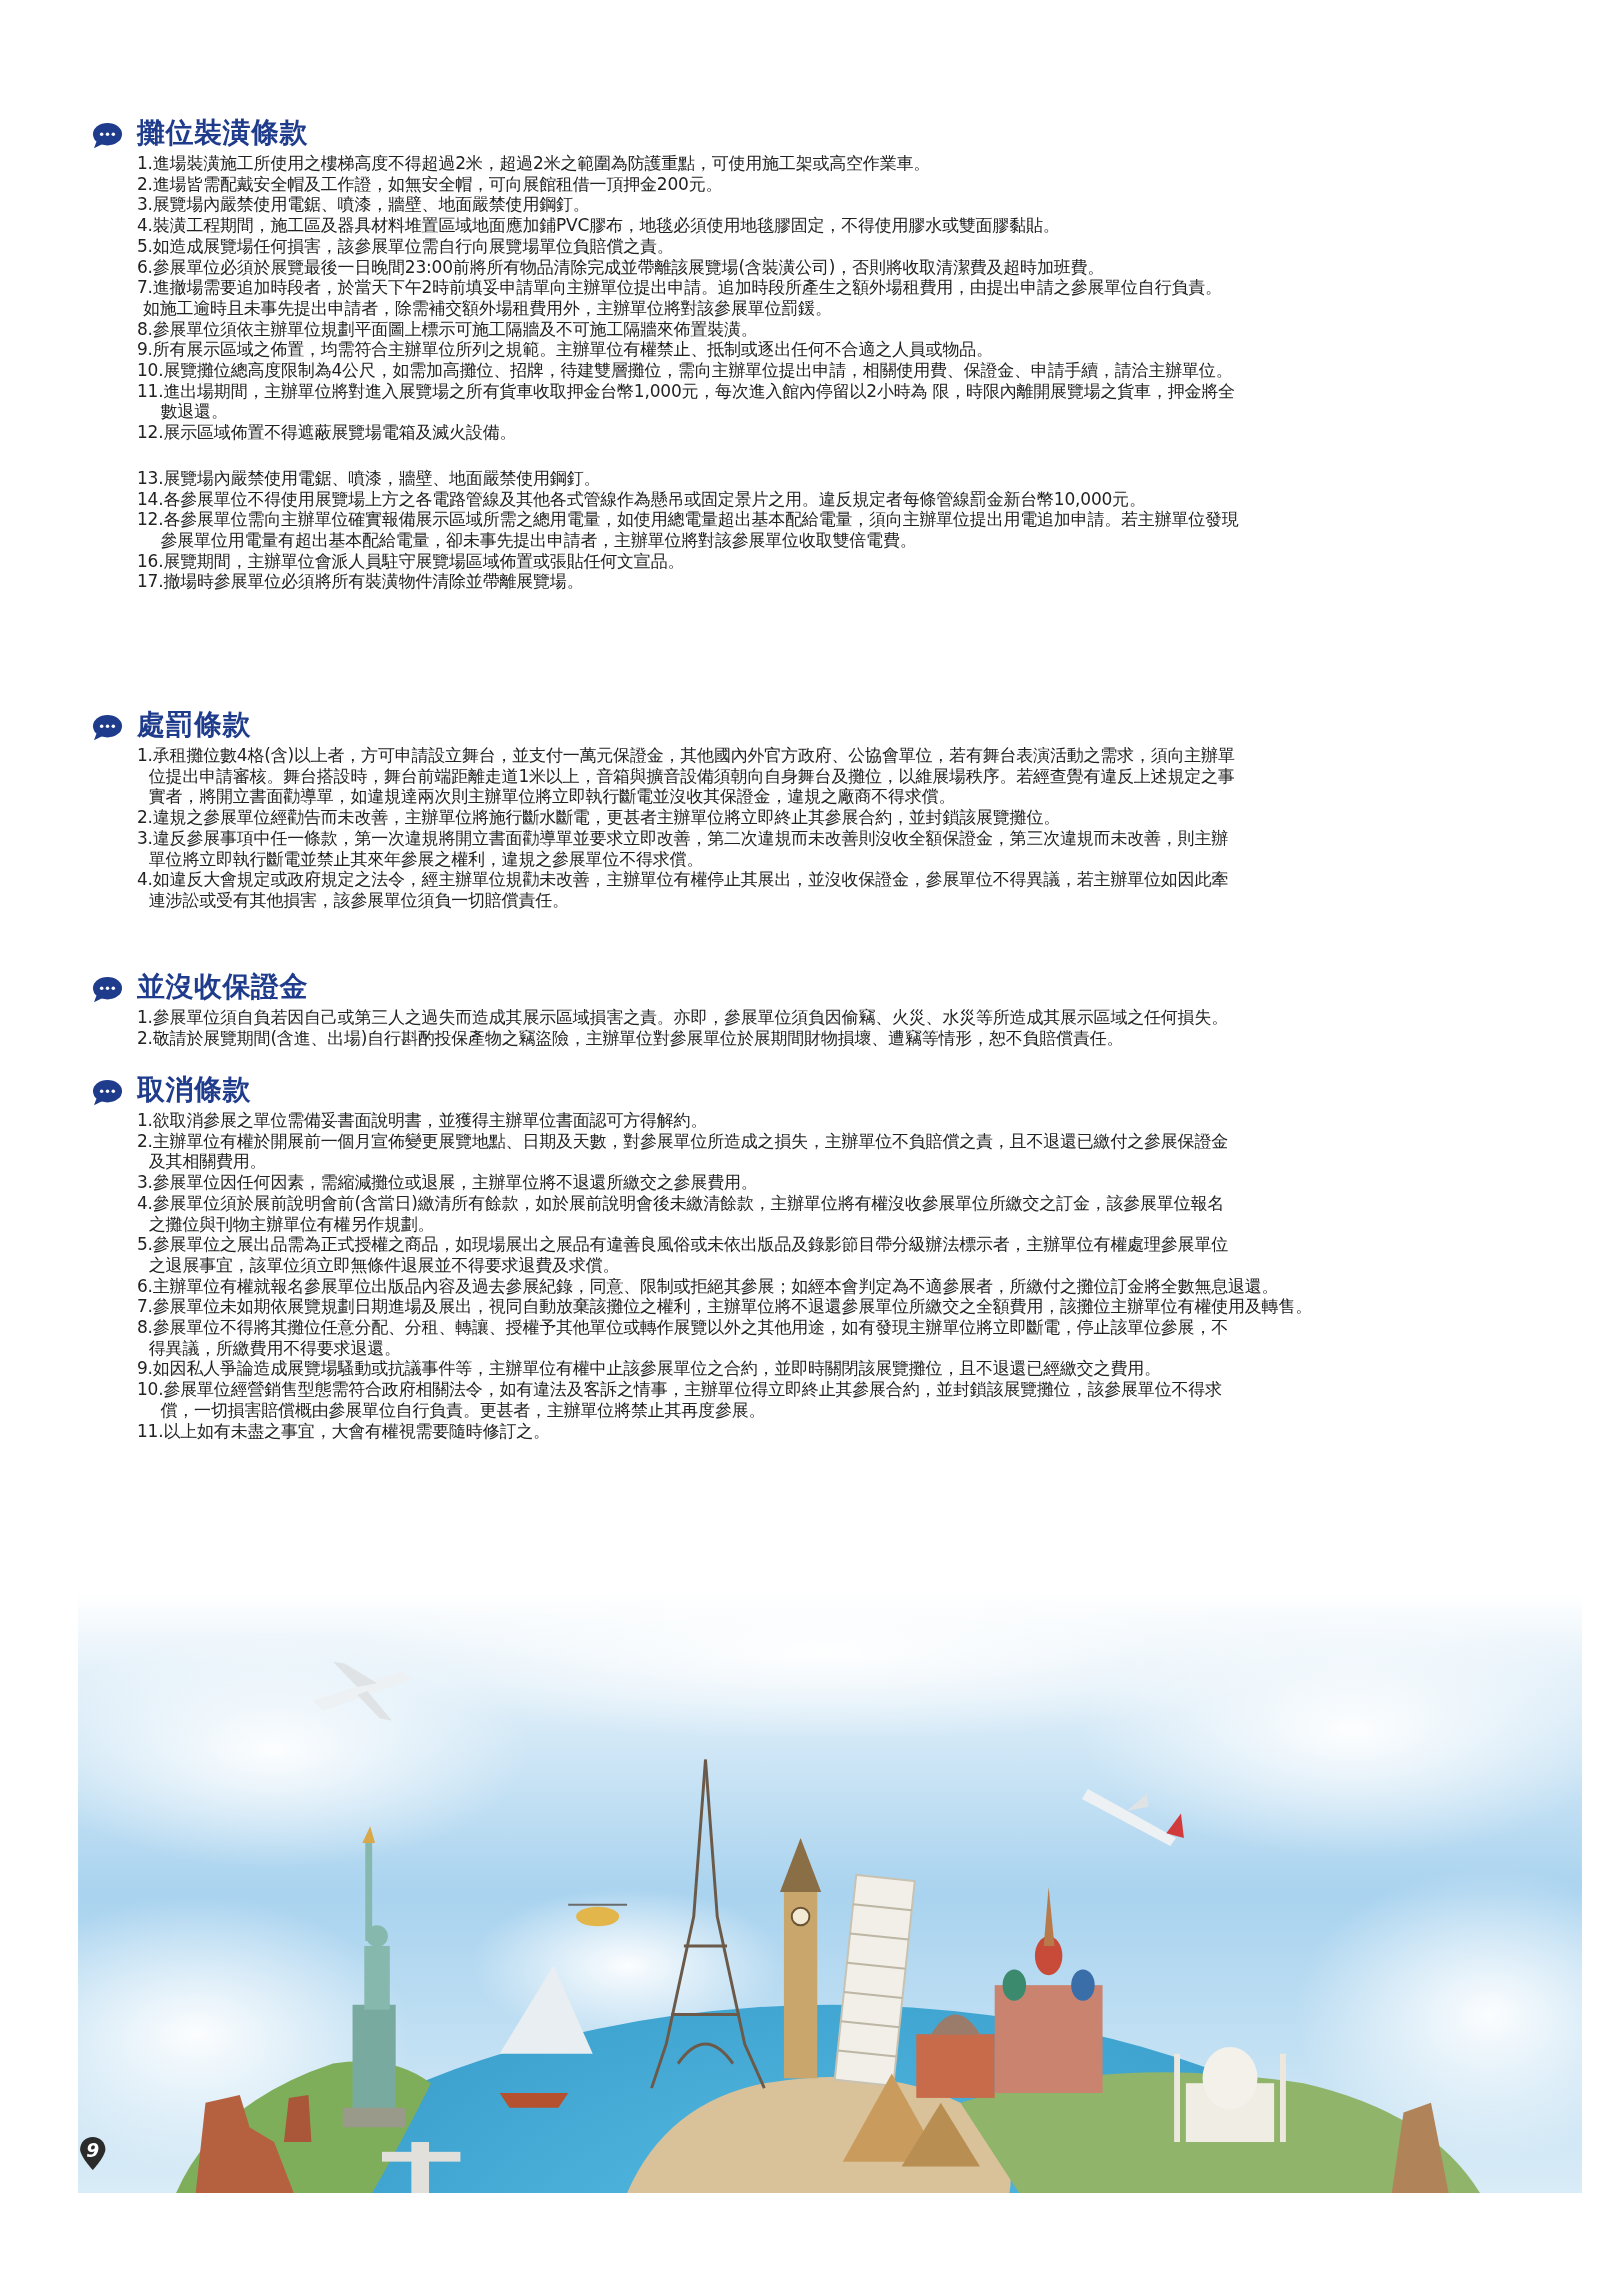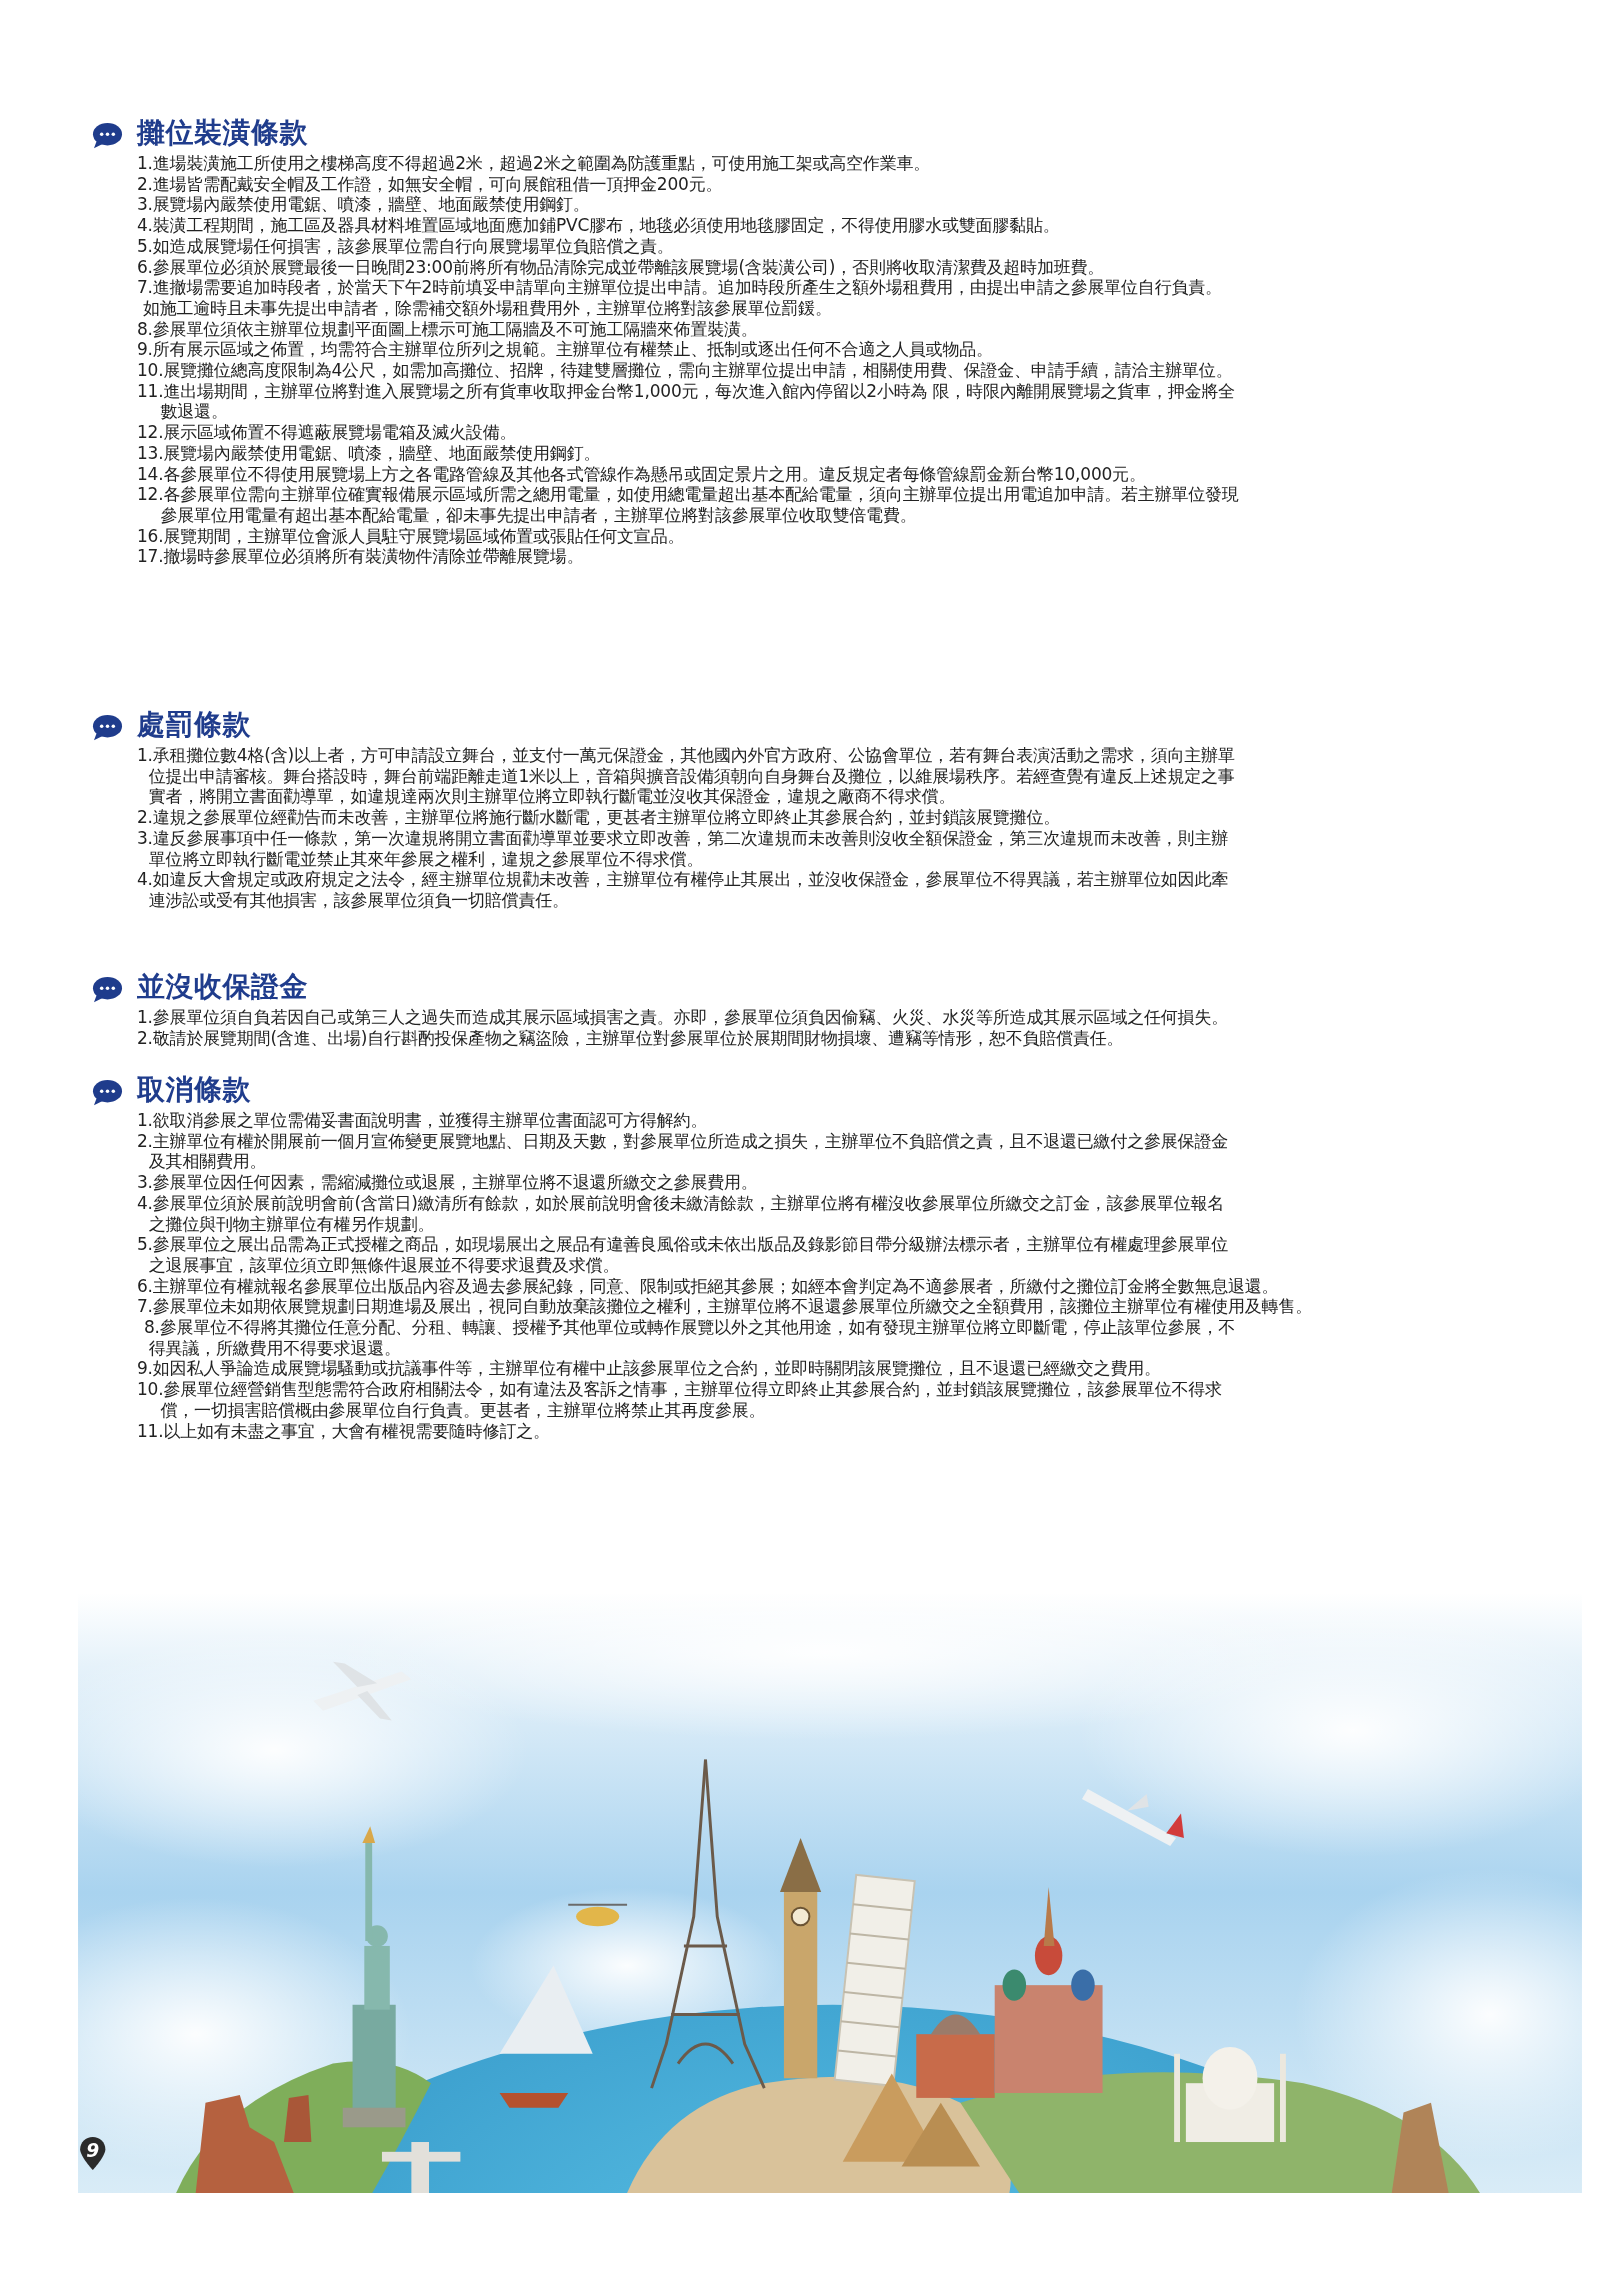--- a/index.html
+++ b/index.html
@@ -91,21 +91,21 @@
         <span style="display: block;">10.展覽攤位總高度限制為4公尺，如需加高攤位、招牌，待建雙層攤位，需向主辦單位提出申請，相關使用費、保證金、申請手續，請洽主辦單位。</span>
       </li>
       <li>
         <span style="display: block;">11.進出場期間，主辦單位將對進入展覽場之所有貨車收取押金台幣1,000元，每次進入館內停留以2小時為 限，時限內離開展覽場之貨車，押金將全</span>
         <span class="cont n2">數退還。</span>
       </li>
       <li>
         <span style="display: block;">12.展示區域佈置不得遮蔽展覽場電箱及滅火設備。</span>
       </li>
       <li>
-        <span style="display: block;">13.展覽場內嚴禁使用電鋸、噴漆，牆壁、地面嚴禁使用鋼釘。</span>
+        <span style="display: block; margin-top: 25px;">13.展覽場內嚴禁使用電鋸、噴漆，牆壁、地面嚴禁使用鋼釘。</span>
       </li>
       <li>
         <span style="display: block;">14.各參展單位不得使用展覽場上方之各電路管線及其他各式管線作為懸吊或固定景片之用。違反規定者每條管線罰金新台幣10,000元。</span>
       </li>
       <li>
         <span style="display: block;">12.各參展單位需向主辦單位確實報備展示區域所需之總用電量，如使用總電量超出基本配給電量，須向主辦單位提出用電追加申請。若主辦單位發現</span>
         <span class="cont n2">參展單位用電量有超出基本配給電量，卻未事先提出申請者，主辦單位將對該參展單位收取雙倍電費。</span>
       </li>
       <li>
         <span style="display: block;">16.展覽期間，主辦單位會派人員駐守展覽場區域佈置或張貼任何文宣品。</span>
@@ -198,21 +198,21 @@
         <span style="display: block;">5.參展單位之展出品需為正式授權之商品，如現場展出之展品有違善良風俗或未依出版品及錄影節目帶分級辦法標示者，主辦單位有權處理參展單位</span>
         <span class="cont">之退展事宜，該單位須立即無條件退展並不得要求退費及求償。</span>
       </li>
       <li>
         <span style="display: block;">6.主辦單位有權就報名參展單位出版品內容及過去參展紀錄，同意、限制或拒絕其參展；如經本會判定為不適參展者，所繳付之攤位訂金將全數無息退還。</span>
       </li>
       <li>
         <span style="display: block;">7.參展單位未如期依展覽規劃日期進場及展出，視同自動放棄該攤位之權利，主辦單位將不退還參展單位所繳交之全額費用，該攤位主辦單位有權使用及轉售。</span>
       </li>
       <li>
-        <span style="display: block; margin-left: 7px;">8.參展單位不得將其攤位任意分配、分租、轉讓、授權予其他單位或轉作展覽以外之其他用途，如有發現主辦單位將立即斷電，停止該單位參展，不</span>
+        <span style="display: block;">8.參展單位不得將其攤位任意分配、分租、轉讓、授權予其他單位或轉作展覽以外之其他用途，如有發現主辦單位將立即斷電，停止該單位參展，不</span>
         <span class="cont">得異議，所繳費用不得要求退還。</span>
       </li>
       <li>
         <span style="display: block;">9.如因私人爭論造成展覽場騷動或抗議事件等，主辦單位有權中止該參展單位之合約，並即時關閉該展覽攤位，且不退還已經繳交之費用。</span>
       </li>
       <li>
         <span style="display: block;">10.參展單位經營銷售型態需符合政府相關法令，如有違法及客訴之情事，主辦單位得立即終止其參展合約，並封鎖該展覽攤位，該參展單位不得求</span>
         <span class="cont n2">償，一切損害賠償概由參展單位自行負責。更甚者，主辦單位將禁止其再度參展。</span>
       </li>
       <li>

